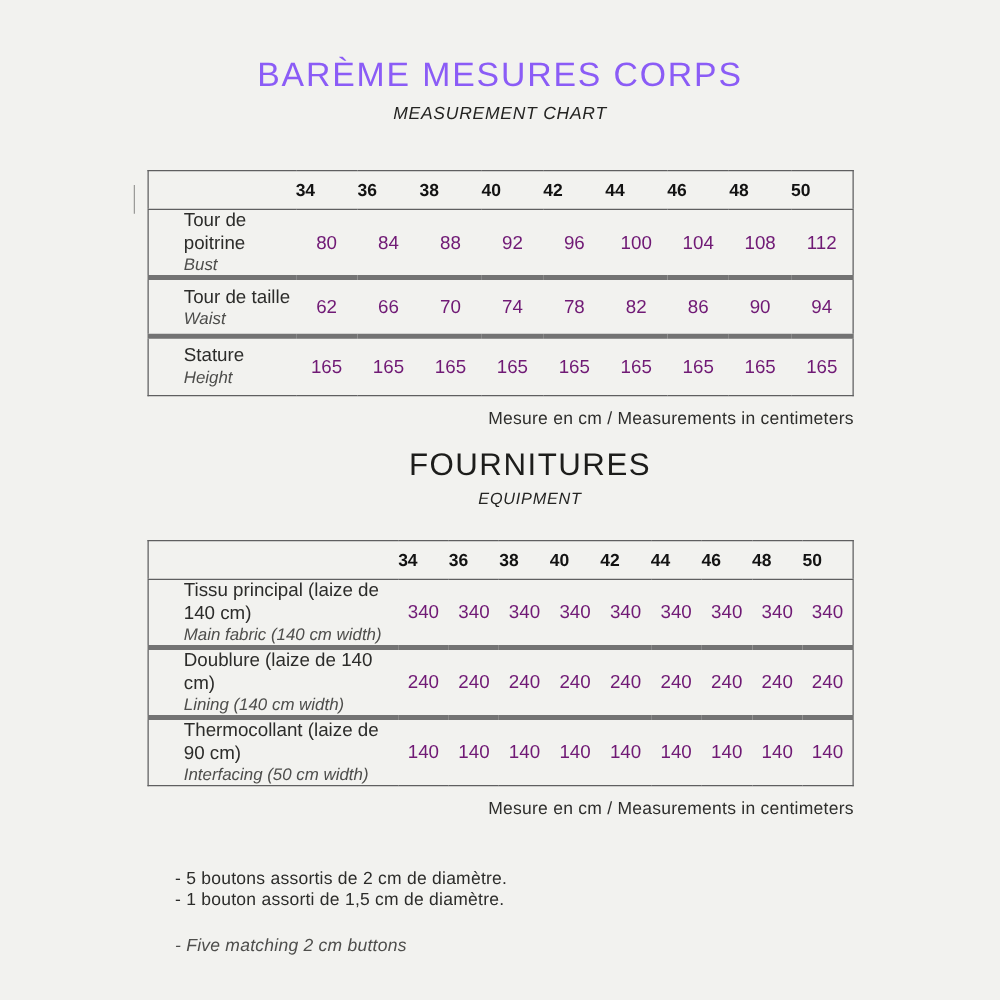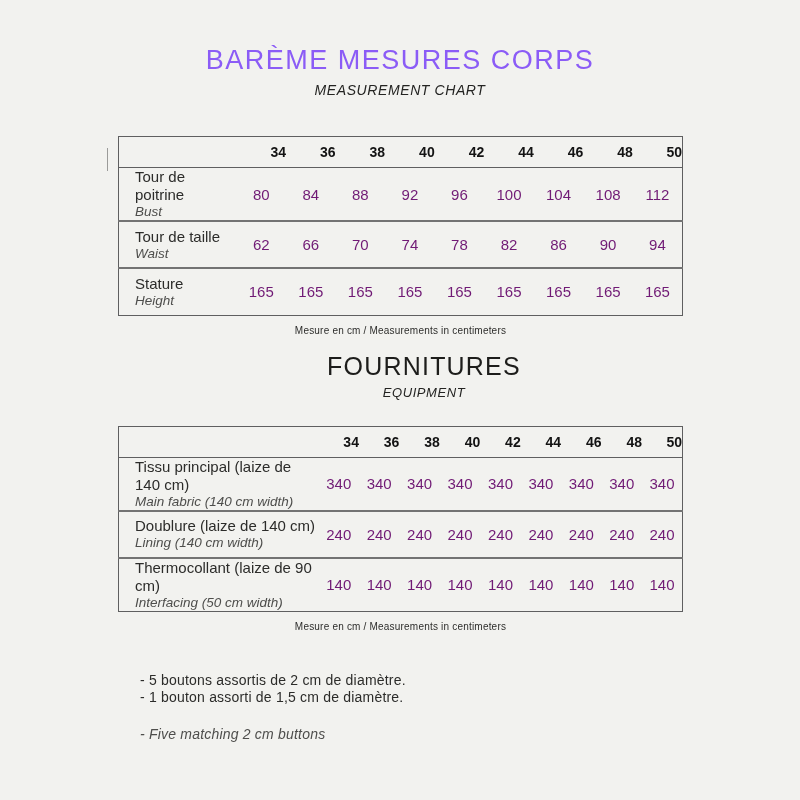--- a/index.html
+++ b/index.html
@@ -30,35 +30,35 @@
   .tb2 { margin-top:26px; }
   .tick {
     position:absolute; left:-11px; top:12px; width:1px; height:23px; background:#9b9b99;
   }
   table.size-table {
     width:565px; border-collapse:collapse; table-layout:fixed;
     border:1px solid #5f5f60; background:transparent;
   }
   table.size-table thead th {
     height:31px; border-bottom:1px solid #5f5f60;
-    font-size:14px; font-weight:bold; color:#131313; text-align:right; vertical-align:middle;
+    font-size:14px; font-weight:bold; color:#131313; text-align:left; vertical-align:middle;
   }
   table.size-table tbody td { height:47px; vertical-align:middle; }
-  table.size-table tbody tr + tr td { border-top:2px solid #737373; }
+  table.size-table tbody tr + tr td { border-top:4px solid #737373; }
   .t1 .lbl-col { width:118px; }
   .t2 .lbl-col { width:200px; }
-  td.lbl-cell { padding-left:16px;margin-left:27px; }
+  td.lbl-cell { padding-left:28px;margin-left:27px; }
   .lbl-fr { font-size:15px; color:#2c2c2a; line-height:18px; }
   .lbl-en { font-size:13.5px; font-style:italic; color:#4e4e4c; line-height:16px; }
   td.val { text-align:center; font-size:15px; color:#701a75; }
 
   
   .unit-note {
-    width:565px; margin:9px 16px 0 118px; text-align:center;
-    font-size:10px; letter-spacing:0.2px; color:#2e2e2c;
+    width:565px; margin:9px 16px 0 118px; text-align:right;
+    font-size:14px; letter-spacing:0.2px; color:#2e2e2c;
   }
 
   
   .notions { margin:40px 0 0 140px; }
   .notion-fr { font-size:14px; color:#2c2c2a; line-height:17.5px; letter-spacing:0.2px; }
   .notion-gap { height:19px; }
   .notion-en { font-size:14px; font-style:italic; color:#4e4e4c; line-height:17px; letter-spacing:0.2px; }
 </style>
 </head>
 <body>

